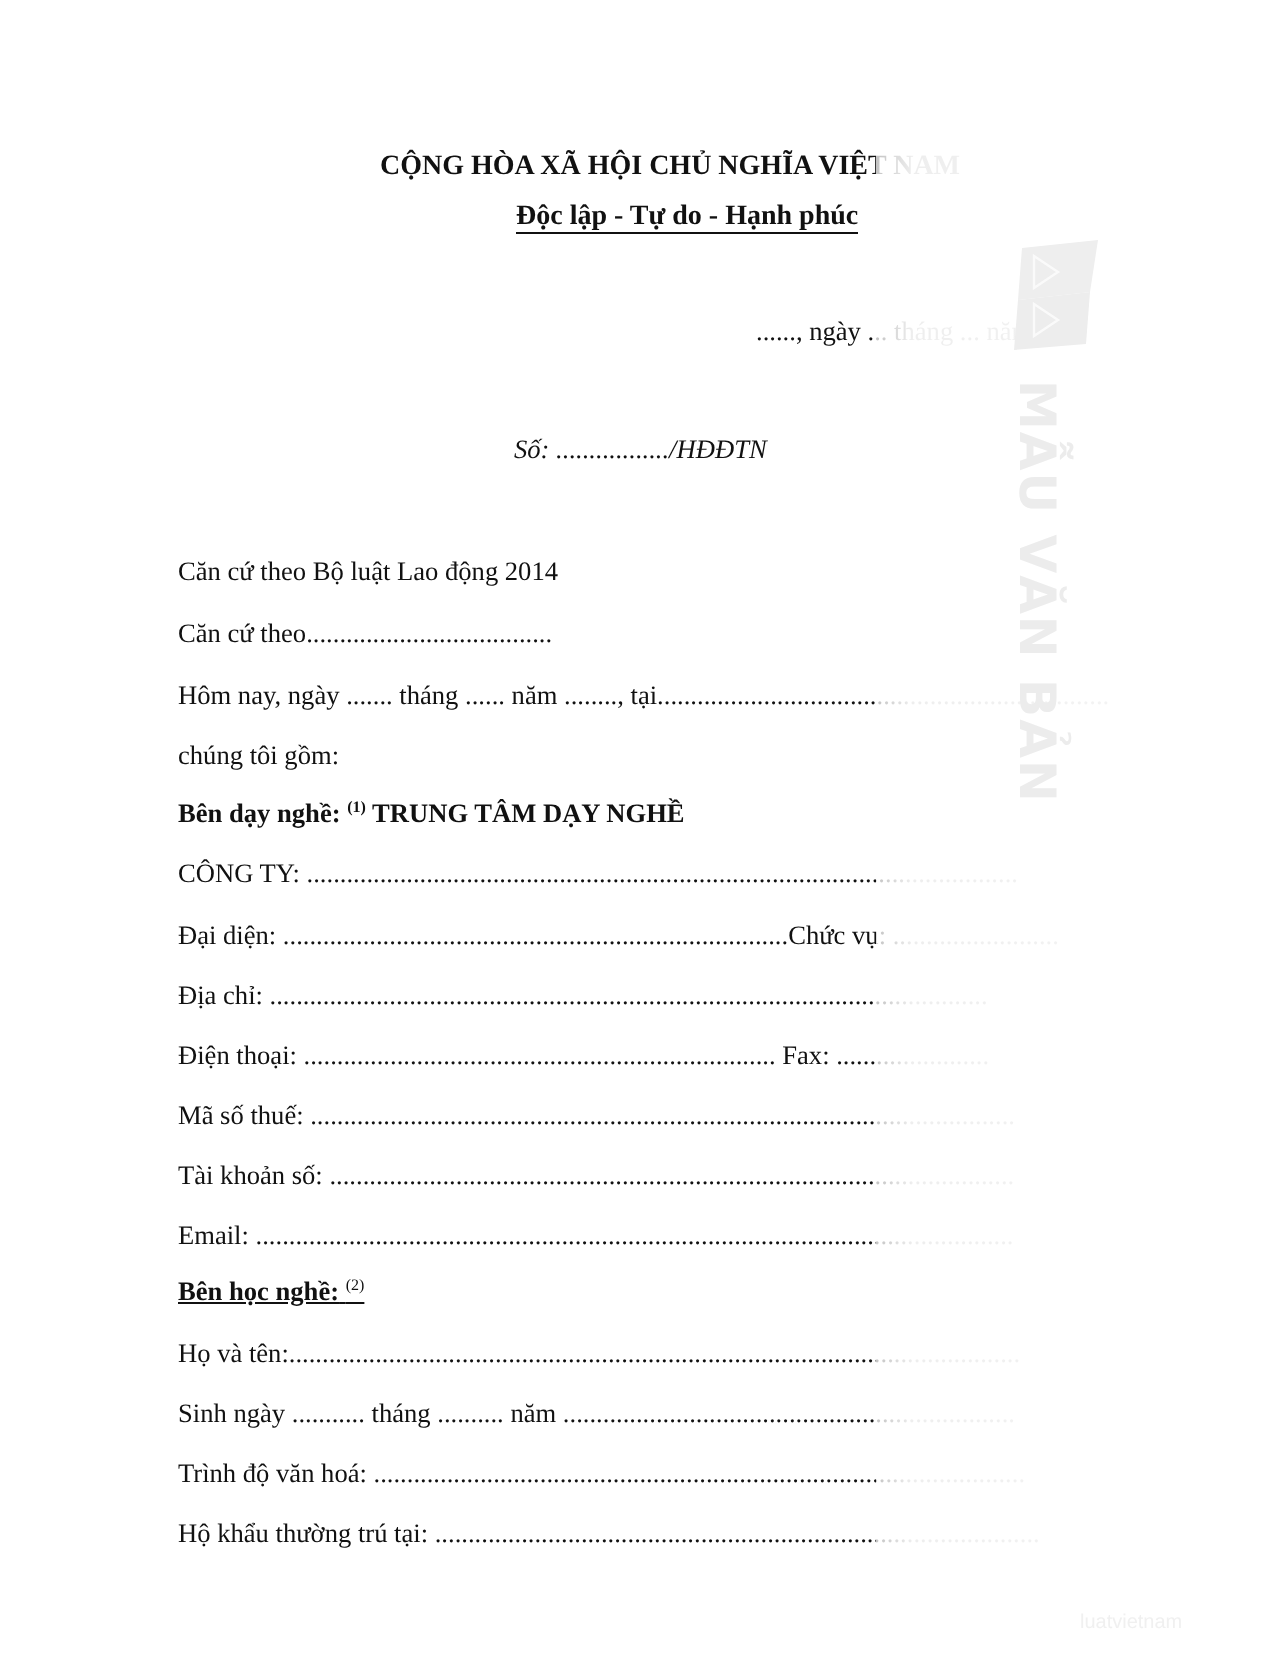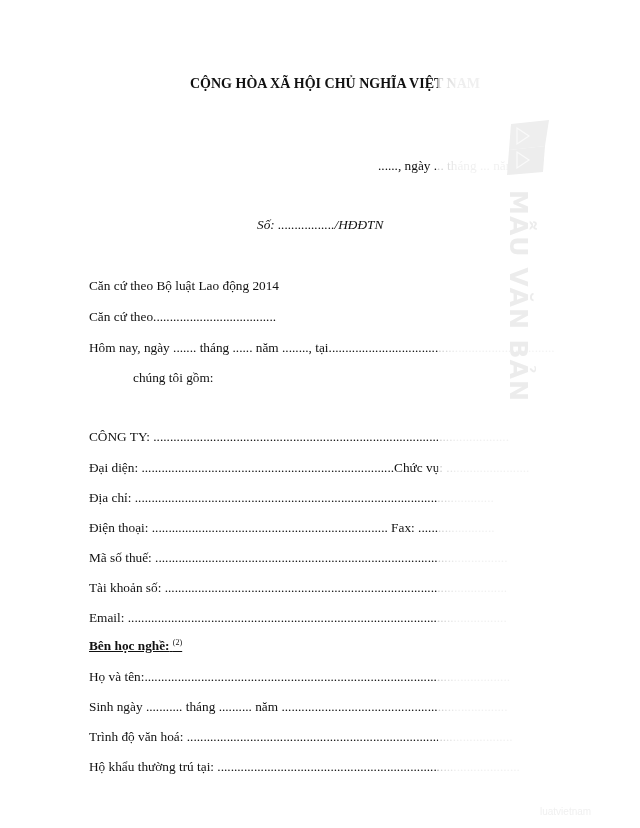--- a/index.html
+++ b/index.html
@@ -27,30 +27,38 @@
     font-size: 25px; color: #ececec; letter-spacing: 1px;
   }
   .wm-bottom { position: absolute; left: 540px; top: 806px; font-family: "Liberation Sans", sans-serif; font-size: 10px; color: #f0f0f0; }
 </style>
 </head>
 <body>
 
 <div class="page">
 
   <div class="line bold center" style="left:190px; top:76px; width:320px; text-align:left; font-size:14px;">CỘNG HÒA XÃ HỘI CHỦ NGHĨA VIỆT NAM</div>
+  <div class="line bold" style="left:258px; top:101px; font-size:14px;">
+    <span class="ul" style="text-decoration: none; border-bottom: 1px solid #111;">Độc lập - Tự do - Hạnh phúc</span>
+  </div>
 
   <div class="line" style="left:378px; top:158px;">......, ngày ... tháng ... năm ...</div>
 
   <div class="line ital" style="left:257px; top:217px;">Số: ................./HĐĐTN</div>
 
   <div class="line" style="left:89px; top:278px;">Căn cứ theo Bộ luật Lao động 2014</div>
   <div class="line" style="left:89px; top:309px;">Căn cứ theo.....................................</div>
   <div class="line" style="left:89px; top:340px;">Hôm nay, ngày ....... tháng ...... năm ........, tại....................................................................</div>
-  <div class="line" style="left:89px; top:370px;margin-left:44px;">chúng tôi gồm:</div>
+  <div class="line" style="left:89px; top:370px;">chúng tôi gồm:</div>
 
+  <div class="line bold" style="left:89px; top:399px;">
+    <span>Bên dạy nghề:</span>
+    <sup>(1)</sup>
+    <span>TRUNG TÂM DẠY NGHỀ</span>
+  </div>
 
   <div class="line" style="left:89px; top:429px;">CÔNG TY:  ...........................................................................................................</div>
   <div class="line" style="left:89px; top:460px;">Đại diện: ............................................................................Chức vụ: .........................</div>
   <div class="line" style="left:89px; top:490px;">Địa chỉ:   ............................................................................................................</div>
   <div class="line" style="left:89px; top:520px;">Điện thoại: ....................................................................... Fax: .......................</div>
   <div class="line" style="left:89px; top:550px;">Mã số thuế:  ..........................................................................................................</div>
   <div class="line" style="left:89px; top:580px;">Tài khoản số:  .......................................................................................................</div>
   <div class="line" style="left:89px; top:610px;">Email: ..................................................................................................................</div>
 
   <div class="line bold" style="left:89px; top:638px;text-decoration:underline;">

